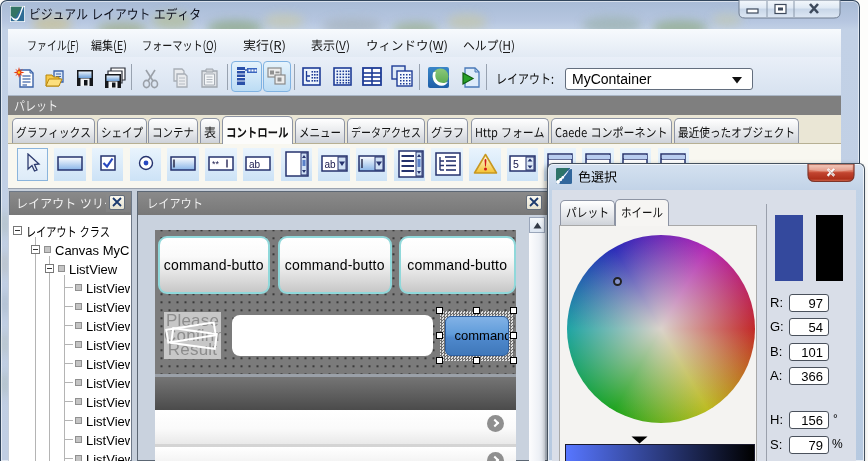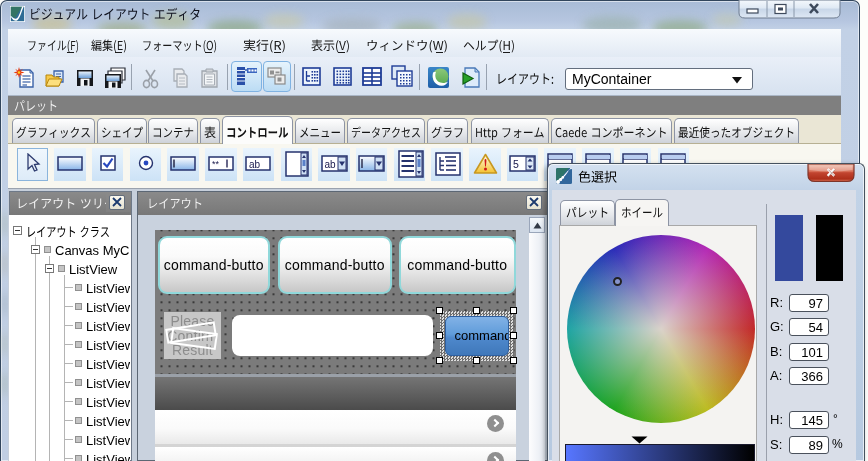--- a/index.html
+++ b/index.html
@@ -579,21 +579,21 @@
 <div class="ab" style="left:529px;top:217px;width:16px;height:244px;background:linear-gradient(90deg,#fdfdfe,#e4e9f1)"></div>
 <div class="ab" style="left:529px;top:217px;width:15.5px;height:15.5px;background:linear-gradient(180deg,#f6f9fc,#dde6f2);border:1px solid #9aa6ba"></div>
 <svg class="ab" style="left:533px;top:222px" width="9" height="7" viewBox="0 0 9 7">
       <path d="M4.5 0.5 L8.5 6.5 L0.5 6.5 Z" fill="#333a46"></path>
     </svg>
 <div class="canvas"></div>
 <div class="cbtn" style="left:157.5px;top:236px;width:112.5px;height:57.5px">command-butto</div>
 <div class="cbtn" style="left:278px;top:236px;width:113.5px;height:57.5px">command-butto</div>
 <div class="cbtn" style="left:399px;top:236px;width:116.5px;height:57.5px">command-butto</div>
 <div class="ab" style="left:164px;top:312px;width:57px;height:47px;background:#c7c7c7;overflow:hidden">
-<div class="ab" style="left:0;top:2px;width:57px;text-align:center;font-size:14px;line-height:14.5px;color:#8d8d8d;letter-spacing:.2px">Please<br>Confirm<br>Result</div>
+<div class="ab" style="left:0;top:2px;width:57px;text-align:center;font-size:17px;line-height:14.5px;color:#8d8d8d;letter-spacing:.2px">Please<br>Confirm<br>Result</div>
 <div class="ab" style="left:2px;top:13px;width:50px;height:15px;border:2.5px solid #fff;transform:rotate(-9deg)"></div>
 <div class="ab" style="left:7px;top:18px;width:46px;height:17px;border:2.5px solid #fff;transform:rotate(8deg)"></div>
 </div>
 <div class="ab" style="left:232px;top:315px;width:201px;height:41px;background:#fff;border-radius:8px"></div>
 <div class="ab" style="left:439.5px;top:310.5px;width:74px;height:50px;
 background:repeating-conic-gradient(#6e6e6e 0% 25%, #dedede 0% 50%) 0 0/3px 3px"></div>
 <div class="ab" style="left:444.5px;top:315.5px;width:64px;height:40px;border-radius:6px;border:1px solid #2e5f9f;
 background:linear-gradient(180deg,#82b2e6 0%,#609cda 45%,#4e88cc 55%,#3f78ba 100%);
 display:flex;align-items:center;justify-content:flex-start;overflow:hidden;font-size:13px;color:#000;padding-left:9px;white-space:nowrap">command-b</div>
 <div class="hndl" style="left:436px;top:307px"></div>
@@ -669,17 +669,17 @@
 <div class="ab" style="left:816px;top:215px;width:27px;height:66px;background:#000"></div>
 <div class="ab" style="left:770px;top:294.5px;font-size:13px;color:#000">R:</div>
 <div class="fld" style="left:789px;top:293.5px">97</div>
 <div class="ab" style="left:770px;top:319px;font-size:13px;color:#000">G:</div>
 <div class="fld" style="left:789px;top:318px">54</div>
 <div class="ab" style="left:770px;top:343.5px;font-size:13px;color:#000">B:</div>
 <div class="fld" style="left:789px;top:342.5px">101</div>
 <div class="ab" style="left:770px;top:368px;font-size:13px;color:#000">A:</div>
 <div class="fld" style="left:789px;top:367px">366</div>
 <div class="ab" style="left:770px;top:412px;font-size:13px;color:#000">H:</div>
-<div class="fld" style="left:789px;top:411px">145</div>
+<div class="fld" style="left:789px;top:411px">156</div>
 <div class="ab" style="left:770px;top:436.5px;font-size:13px;color:#000">S:</div>
-<div class="fld" style="left:789px;top:435.5px">89</div>
+<div class="fld" style="left:789px;top:435.5px">79</div>
 <div class="ab" style="left:833px;top:412px;font-size:12px;color:#000">°</div>
 <div class="ab" style="left:832px;top:437px;font-size:12px;color:#000">%</div>
 </div>
 </body></html>

